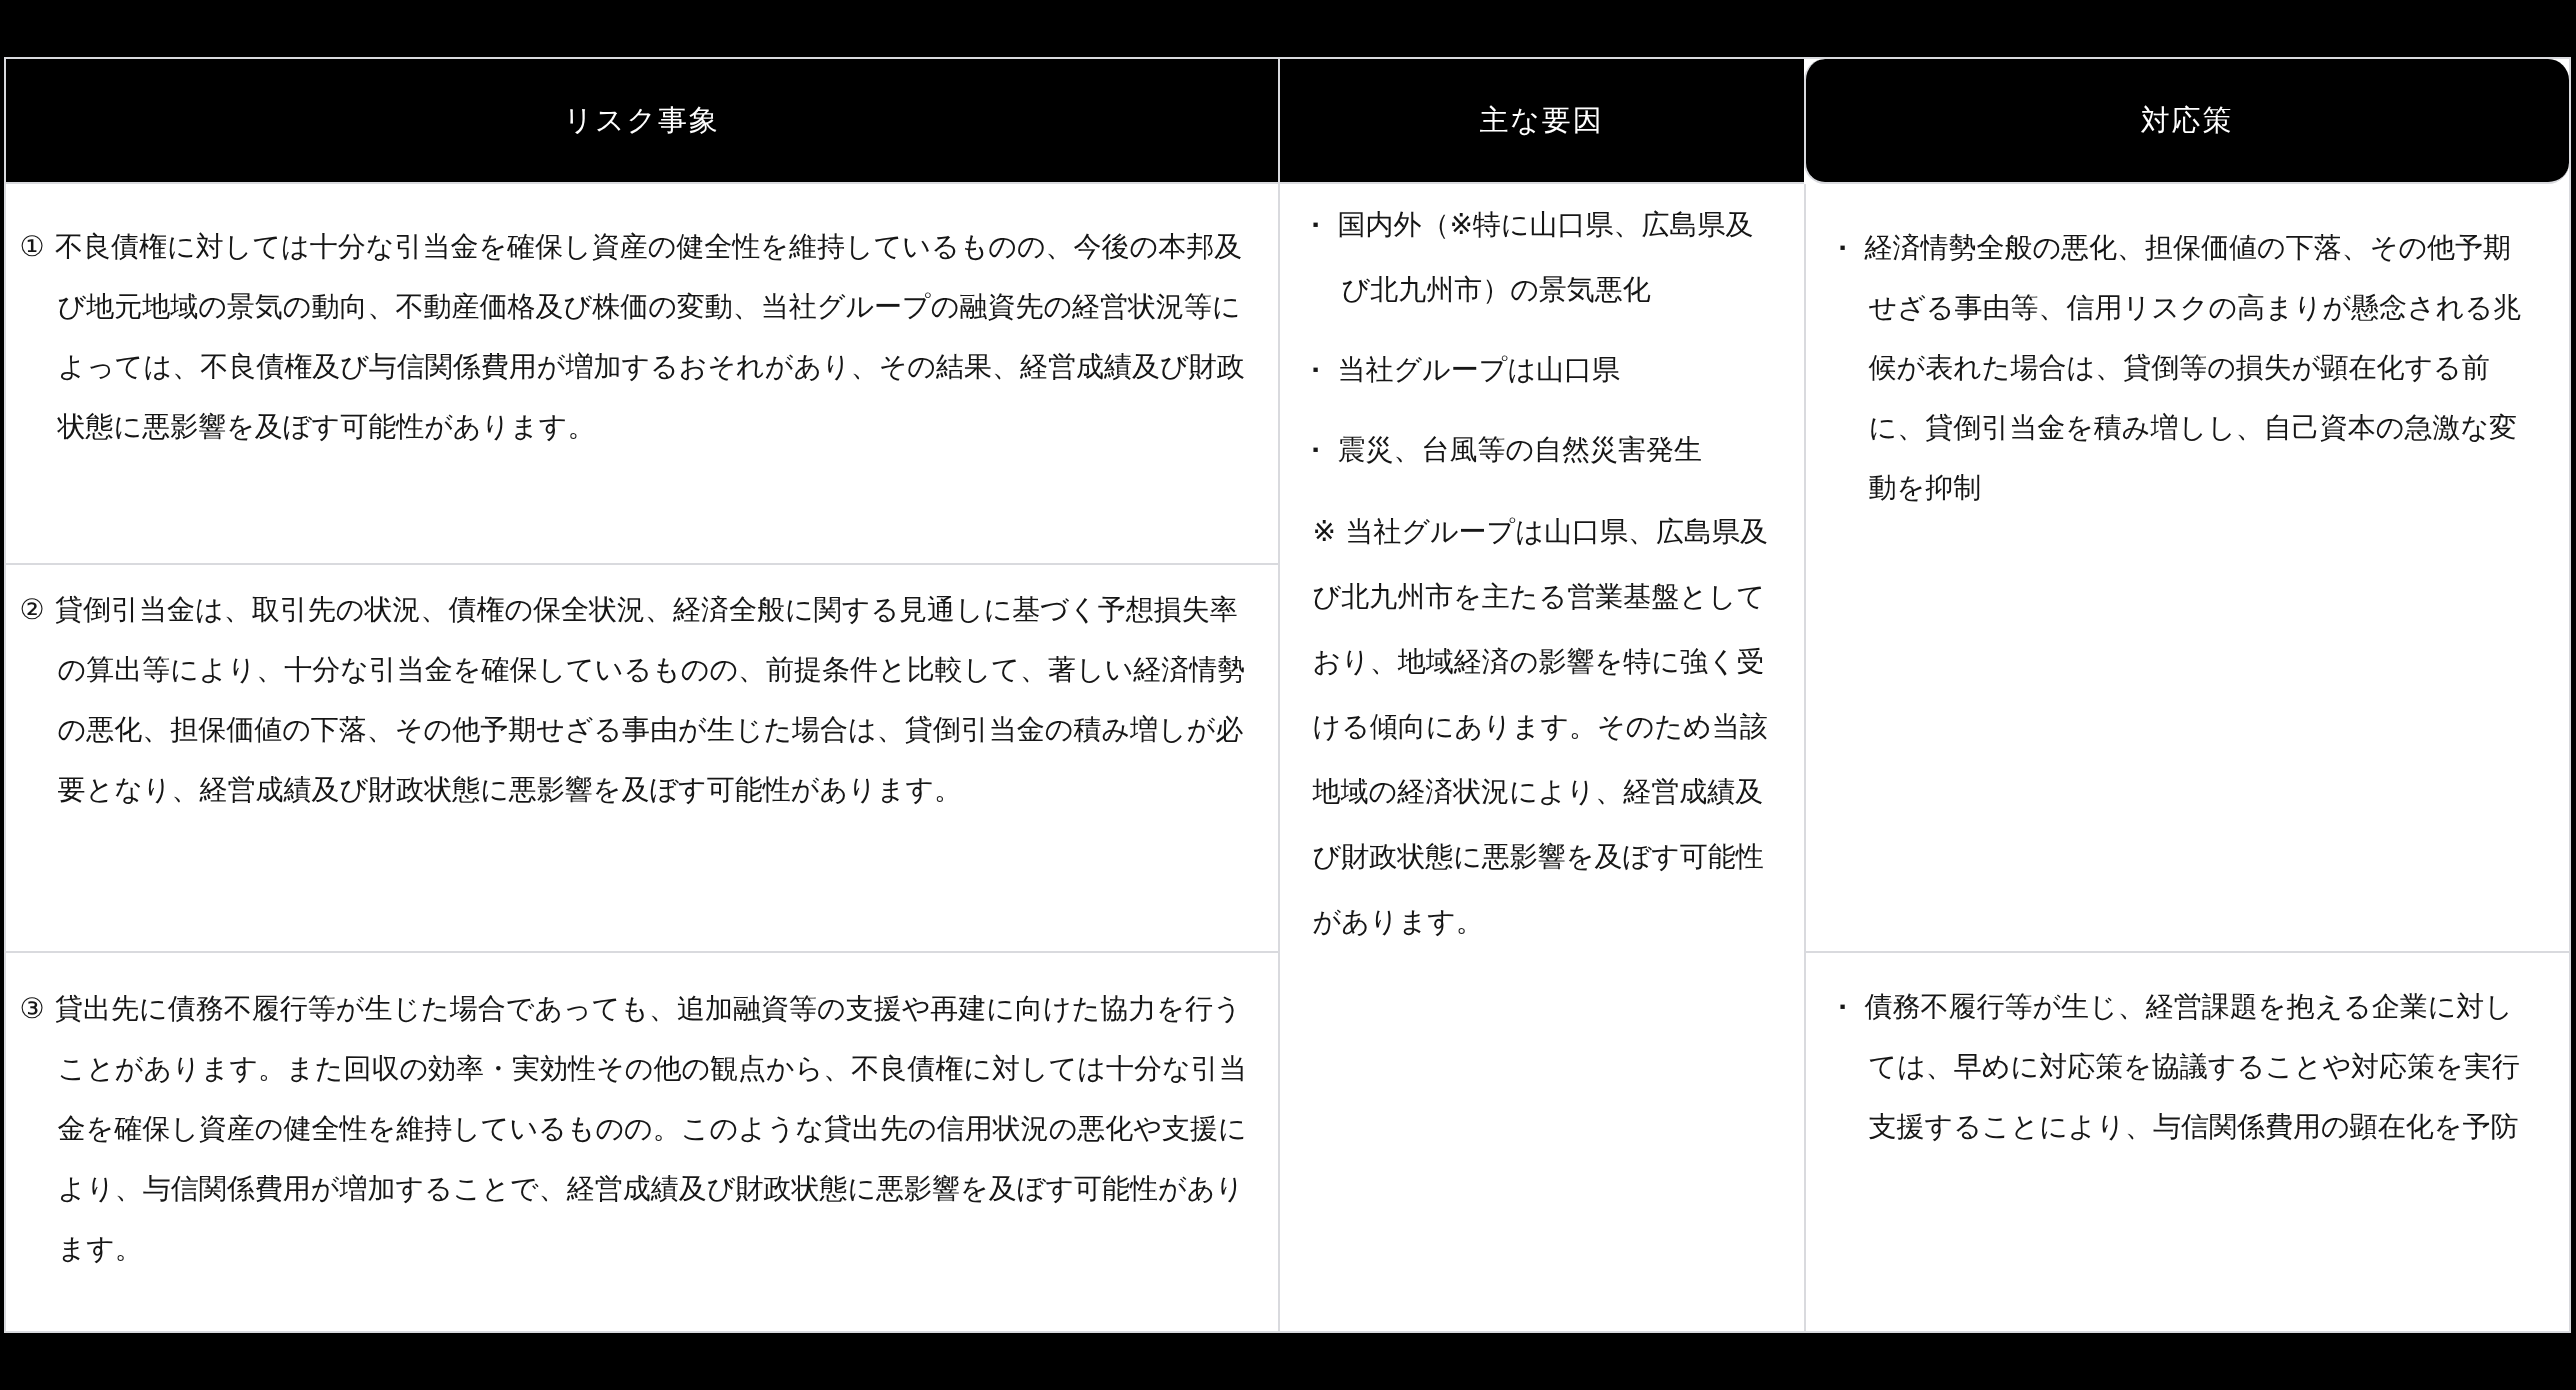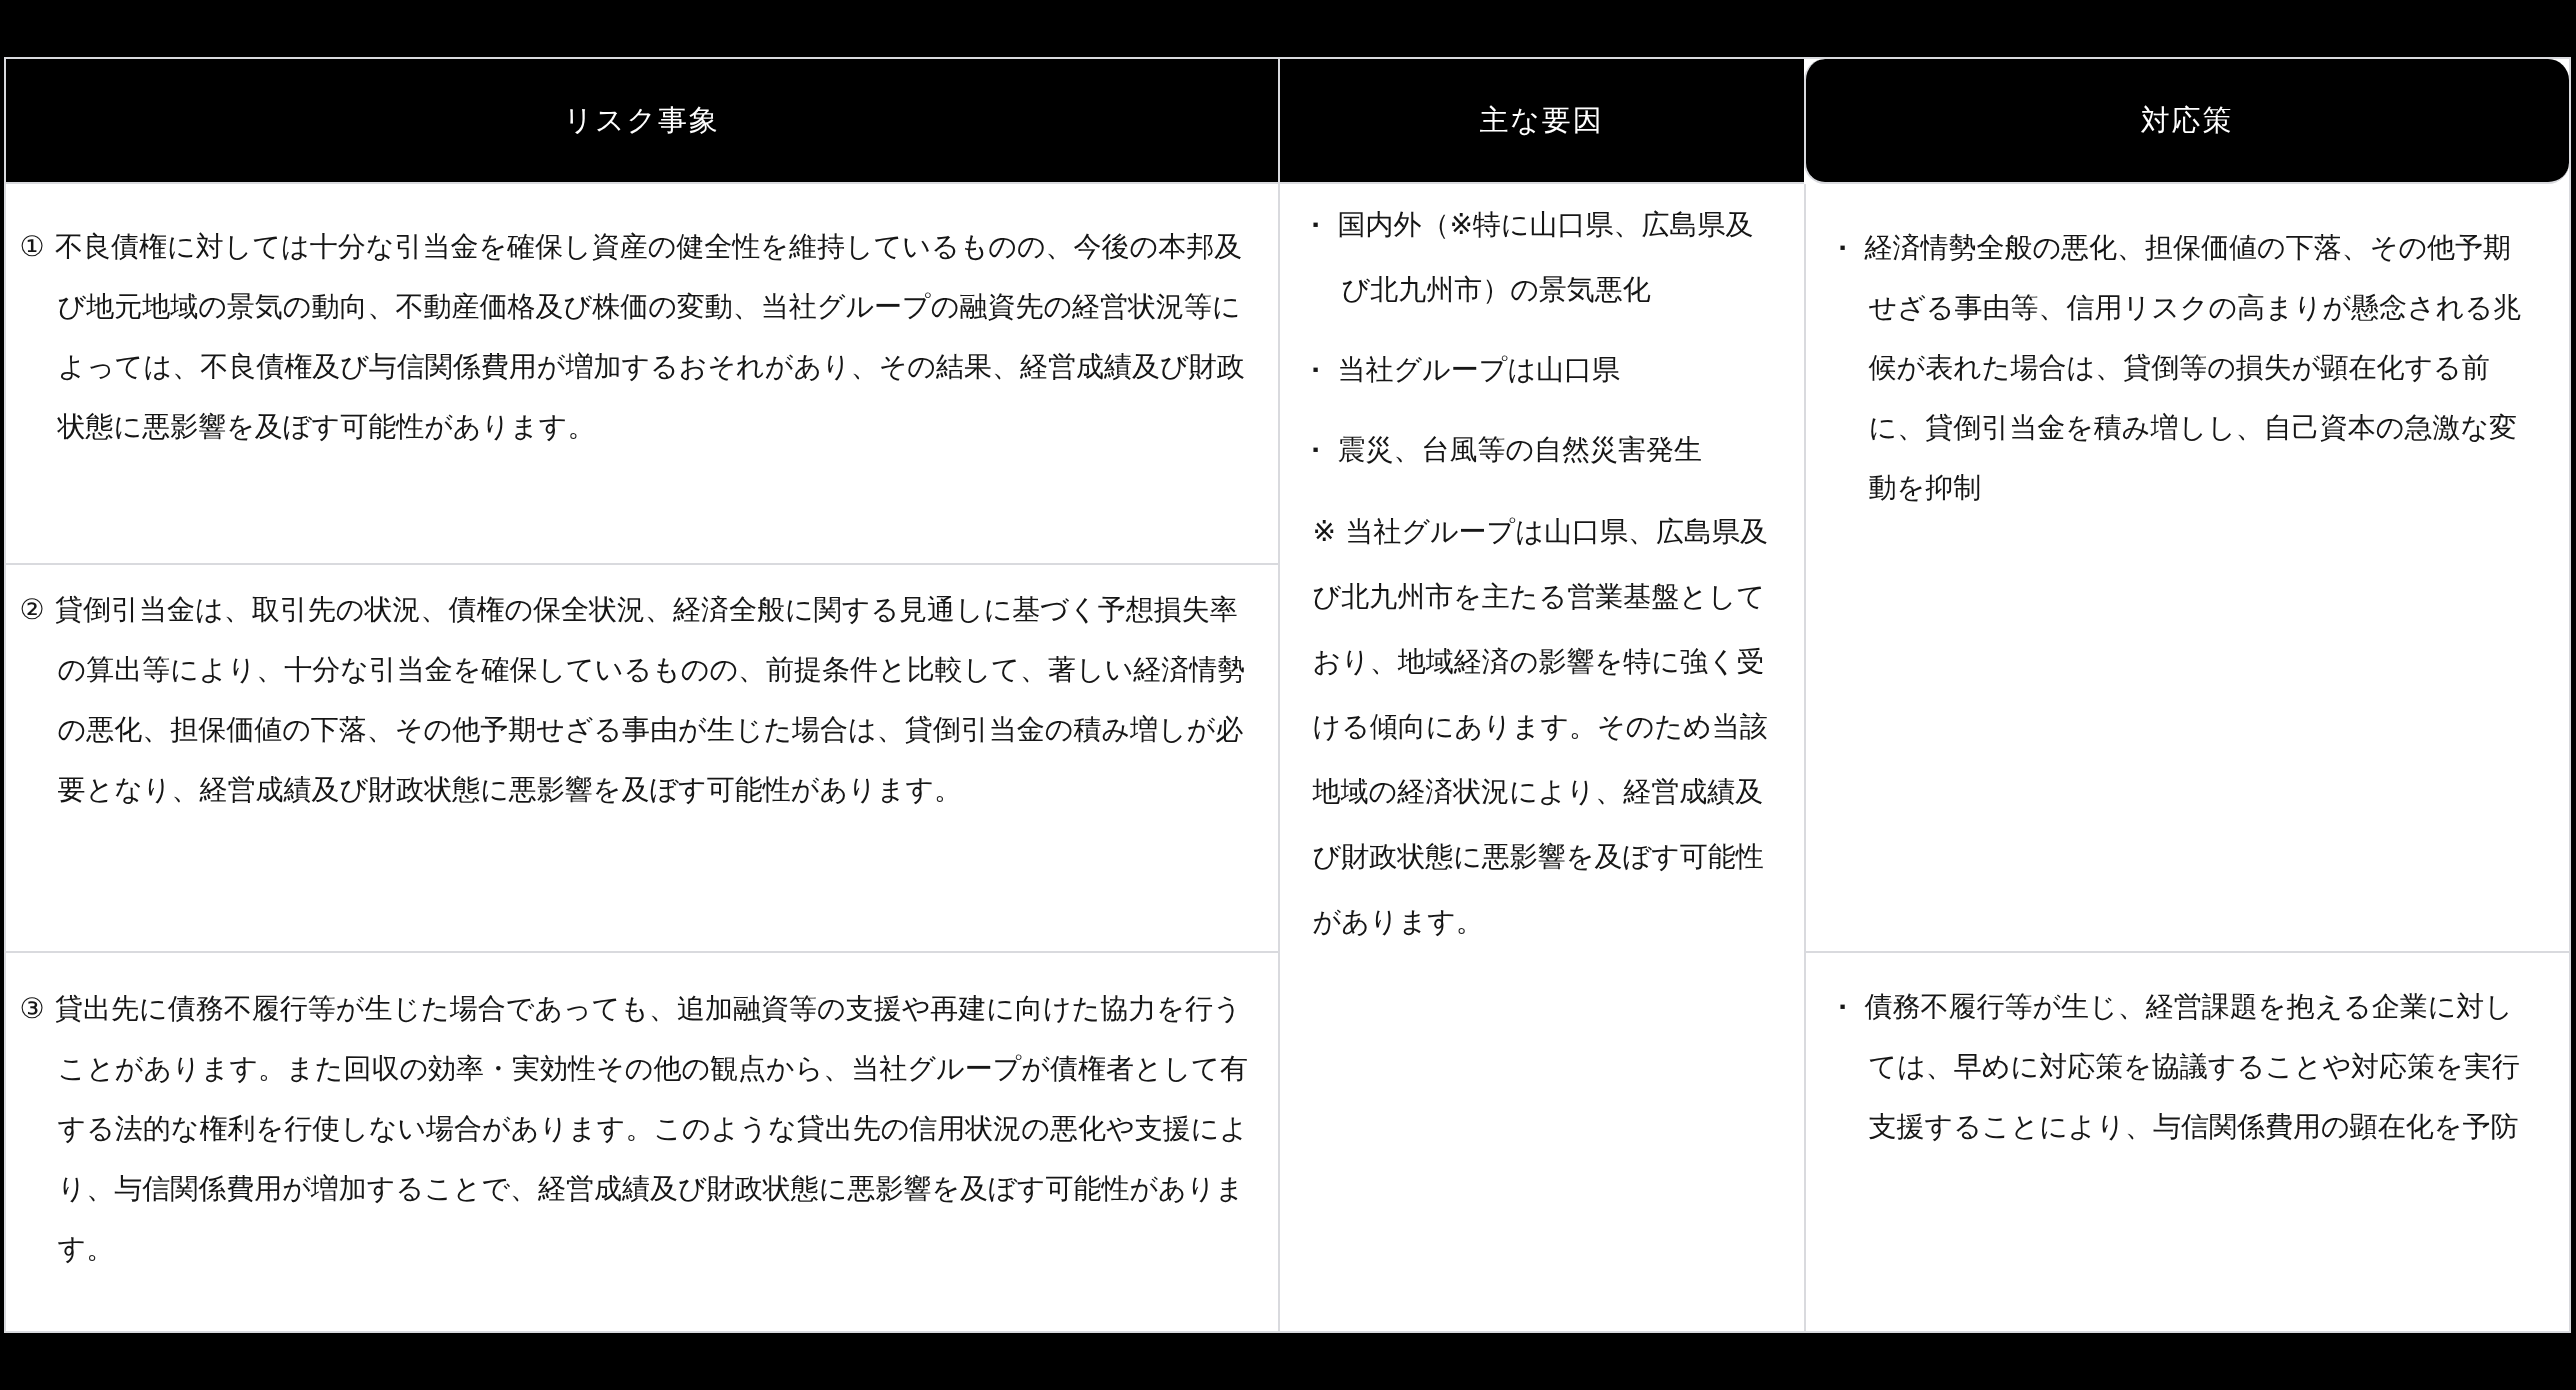--- a/index.html
+++ b/index.html
@@ -68,21 +68,21 @@
 
     <div class="cell body-cell c1r1">
       <p class="numbered"><span class="num-marker">①</span><span>不良債権に対しては十分な引当金を確保し資産の健全性を維持しているものの、今後の本邦及び地元地域の景気の動向、不動産価格及び株価の変動、当社グループの融資先の経営状況等によっては、不良債権及び与信関係費用が増加するおそれがあり、その結果、経営成績及び財政状態に悪影響を及ぼす可能性があります。</span></p>
     </div>
 
     <div class="cell body-cell c1r2 bt">
       <p class="numbered"><span class="num-marker">②</span><span>貸倒引当金は、取引先の状況、債権の保全状況、経済全般に関する見通しに基づく予想損失率の算出等により、十分な引当金を確保しているものの、前提条件と比較して、著しい経済情勢の悪化、担保価値の下落、その他予期せざる事由が生じた場合は、貸倒引当金の積み増しが必要となり、経営成績及び財政状態に悪影響を及ぼす可能性があります。</span></p>
     </div>
 
     <div class="cell body-cell c1r3 bt">
-      <p class="numbered"><span class="num-marker">③</span><span>貸出先に債務不履行等が生じた場合であっても、追加融資等の支援や再建に向けた協力を行うことがあります。また回収の効率・実効性その他の観点から、当社グループが債権者として有する法的な権利を行使しない場合があります。このような貸出先の信用状況の悪化や支援により、与信関係費用が増加することで、経営成績及び財政状態に悪影響を及ぼす可能性があります。</span></p>
+      <p class="numbered"><span class="num-marker">③</span><span>貸出先に債務不履行等が生じた場合であっても、追加融資等の支援や再建に向けた協力を行うことがあります。また回収の効率・実効性その他の観点から、不良債権に対しては十分な引当金を確保し資産の健全性を維持しているものの。このような貸出先の信用状況の悪化や支援により、与信関係費用が増加することで、経営成績及び財政状態に悪影響を及ぼす可能性があります。</span></p>
     </div>
 
     <div class="cell body-cell c2 bl">
       <p class="bullet-item"><span class="bullet-marker">▪</span><span>国内外（※特に山口県、広島県及び北九州市）の景気悪化</span></p>
       <p class="bullet-item"><span class="bullet-marker">▪</span><span>当社グループは山口県</span></p>
       <p class="bullet-item"><span class="bullet-marker">▪</span><span>震災、台風等の自然災害発生</span></p>
       <p class="note-para"><span class="note-marker">※</span><span>当社グループは山口県、広島県及び北九州市を主たる営業基盤としており、地域経済の影響を特に強く受ける傾向にあります。そのため当該地域の経済状況により、経営成績及び財政状態に悪影響を及ぼす可能性があります。</span></p>
     </div>
 
     <div class="cell body-cell c3a bl">

